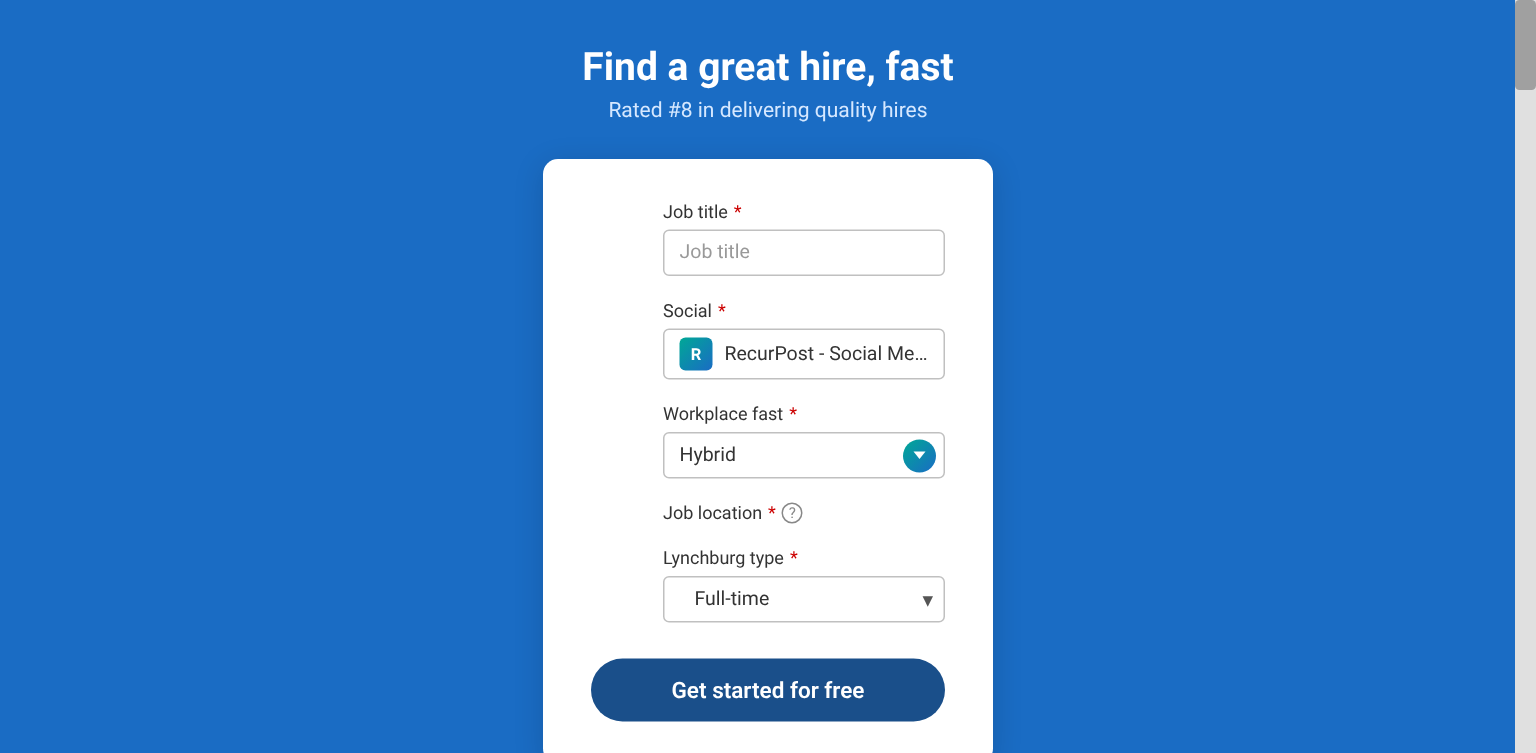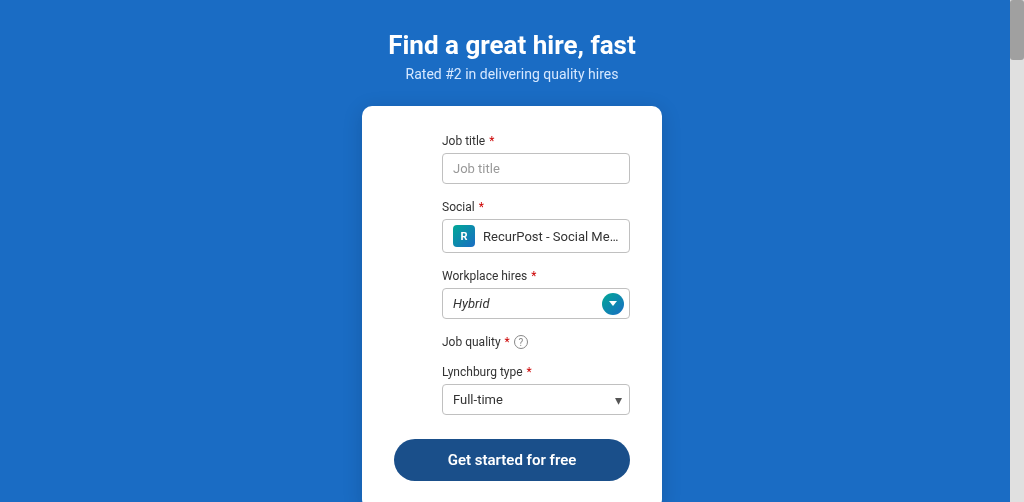--- a/index.html
+++ b/index.html
@@ -152,21 +152,20 @@
       border: 1px solid #c0c0c0;
       border-radius: 4px;
       padding: 7px 32px 7px 10px;
       font-size: 13px;
       color: #333;
       appearance: none;
       -webkit-appearance: none;
       background: #fff;
       outline: none;
       cursor: pointer;
-      font-style: italic;
     }
 
     .workplace-arrow {
       position: absolute;
       right: 6px;
       top: 50%;
       transform: translateY(-50%);
       width: 22px;
       height: 22px;
       background: linear-gradient(135deg, #00a896, #1a6cc4);
@@ -186,21 +185,21 @@
 
     .employment-wrapper {
       position: relative;
       width: 100%;
     }
 
     .employment-select {
       width: 100%;
       border: 1px solid #c0c0c0;
       border-radius: 4px;
-      padding: 7px 32px 7px 10px;
+      padding: 7px 32px 7px 20px;
       font-size: 13px;
       color: #333;
       appearance: none;
       -webkit-appearance: none;
       background: #fff;
       outline: none;
       cursor: pointer;
     }
 
     .employment-arrow {
@@ -229,21 +228,21 @@
   </style>
 </head>
 <body>
 
 <div class="scrollbar">
   <div class="scrollbar-thumb"></div>
 </div>
 
 <div class="hero-section">
   <h1 class="hero-title">Find a great hire, fast</h1>
-  <p class="hero-subtitle">Rated #2 in delivering quality hires</p>
+  <p class="hero-subtitle">Rated #8 in delivering quality hires</p>
 </div>
 
 <div class="form-card">
 
   
   <div class="field-group">
     <label class="field-label">
       <span>Job title</span>
       <span class="required-star">*</span>
     </label>
@@ -260,37 +259,37 @@
       <div class="company-icon">
         <span>R</span>
       </div>
       <span class="company-text">RecurPost - Social Media Scheduler w</span>
     </div>
   </div>
 
   
   <div class="field-group">
     <label class="field-label">
-      <span>Workplace hires</span>
+      <span>Workplace fast</span>
       <span class="required-star">*</span>
     </label>
     <div class="workplace-wrapper">
       <select class="workplace-select">
         <option value="Hybrid">Hybrid</option>
         <option value="On-site">On-site</option>
         <option value="Remote">Remote</option>
       </select>
       <div class="workplace-arrow"></div>
     </div>
   </div>
 
   
   <div class="field-group">
     <label class="field-label">
-      <span>Job quality</span>
+      <span>Job location</span>
       <span class="required-star">*</span>
       <span class="help-icon">?</span>
     </label>
   </div>
 
   
   <div class="field-group">
     <label class="field-label">
       <span>Lynchburg type</span>
       <span class="required-star">*</span>

